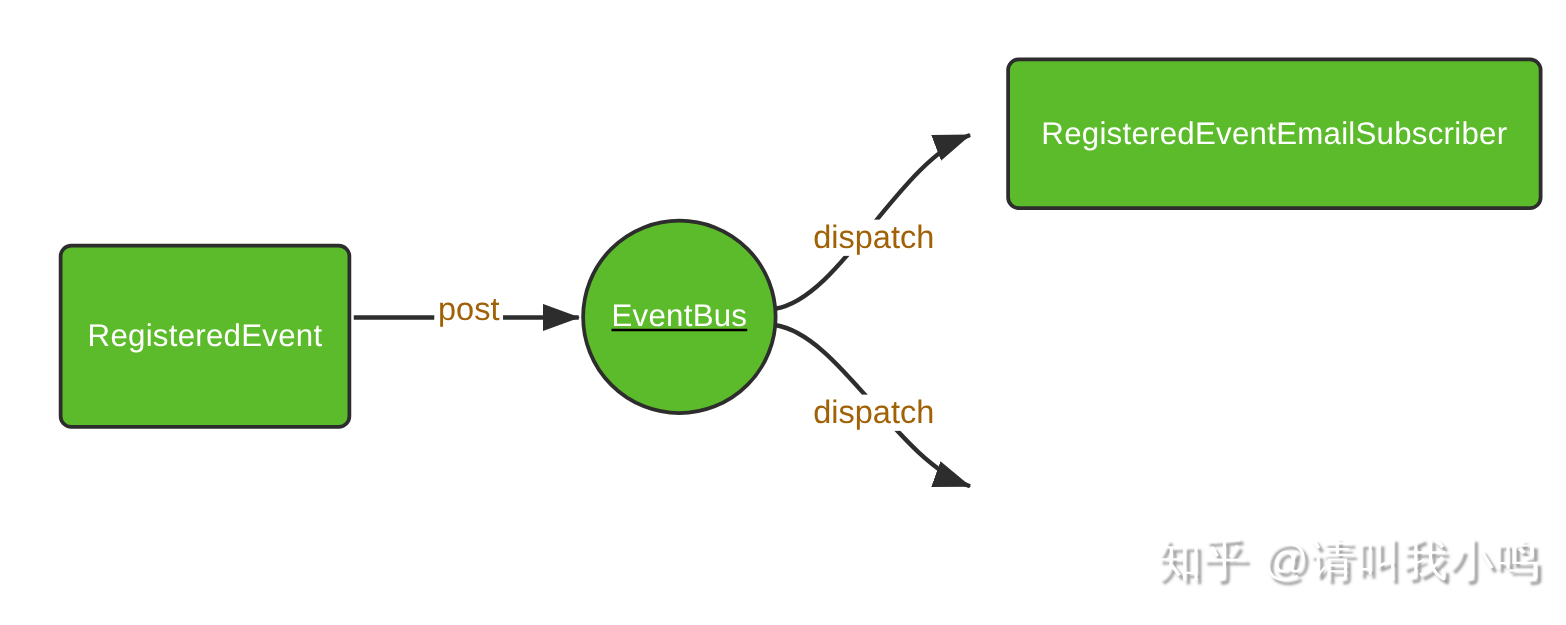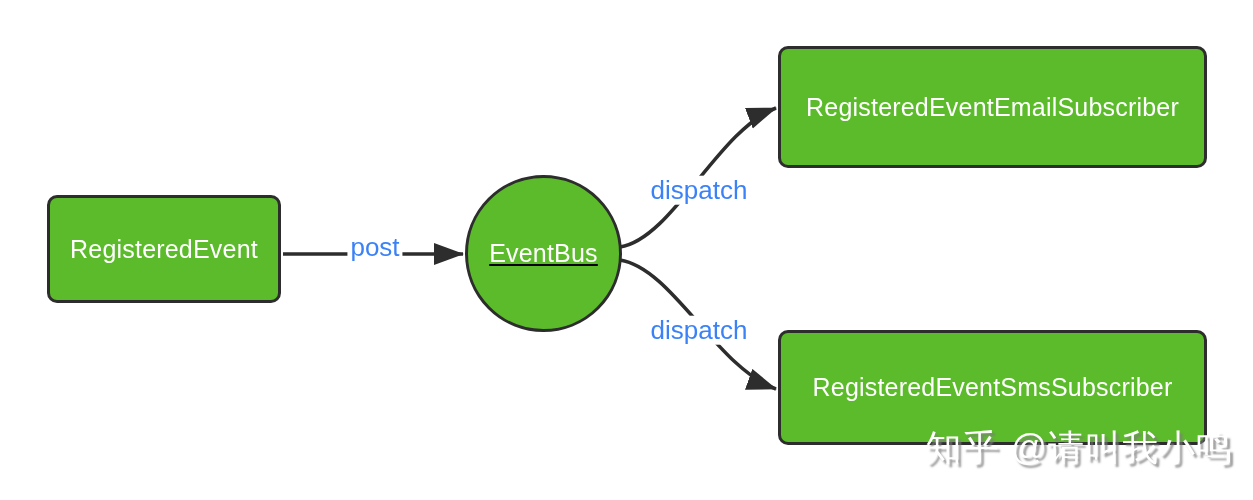--- a/index.html
+++ b/index.html
@@ -48,21 +48,21 @@
   .node .node-label {
     color: #ffffff;
     font-size: 25px;
     letter-spacing: 0.2px;
     white-space: nowrap;
   }
   .edge-label {
     position: absolute;
     transform: translate(-50%, -50%);
     background: #ffffff;
-    color: #3b82f6;
+    color: #a16207;
     font-size: 26px;
     line-height: 1.1;
     padding: 0 3px;
     white-space: nowrap;
     z-index: 3;
   }
   .watermark {
     position: absolute;
     right: 20px;
     top: 424px;
@@ -83,35 +83,32 @@
     <defs>
       <marker id="arw" markerUnits="userSpaceOnUse" markerWidth="34" markerHeight="26" refX="29" refY="11" orient="auto">
         <path d="M0,0 L30,11 L0,22 Z" fill="#2d2d2d"></path>
       </marker>
     </defs>
     <path class="edge" d="M 283 254 L 463 254" marker-end="url(#arw)"></path>
     <path class="edge" d="M 620 247 C 672 239, 718 130, 776 108" marker-end="url(#arw)"></path>
     <path class="edge" d="M 620 260 C 672 268, 717 368, 776 389" marker-end="url(#arw)"></path>
   </svg>
 
-  <div class="node rect" style="left:47px; top:195px; width:234px; height:108px;">
+  <div class="node rect" style="left:47px; top:195px; width:234px; height:148px;">
     <span class="node-label">RegisteredEvent</span>
   </div>
 
   <div class="node circle" style="left:465px; top:175px; width:157px; height:157px;">
     <span class="node-label">EventBus</span>
   </div>
 
-  <div class="node rect" style="left:778px; top:46px; width:429px; height:122px;">
+  <div class="node rect" style="left:805px; top:46px; width:429px; height:122px;">
     <span class="node-label">RegisteredEventEmailSubscriber</span>
   </div>
 
-  <div class="node rect" style="left:778px; top:330px; width:429px; height:115px;">
-    <span class="node-label">RegisteredEventSmsSubscriber</span>
-  </div>
 
   <div class="edge-label" style="left:375px; top:247px;">post</div>
 
   <div class="edge-label" style="left:699px; top:190px;">dispatch</div>
 
   <div class="edge-label" style="left:699px; top:330px;">dispatch</div>
 
   <div class="watermark">知乎 @请叫我小鸣</div>
 
 </div>

